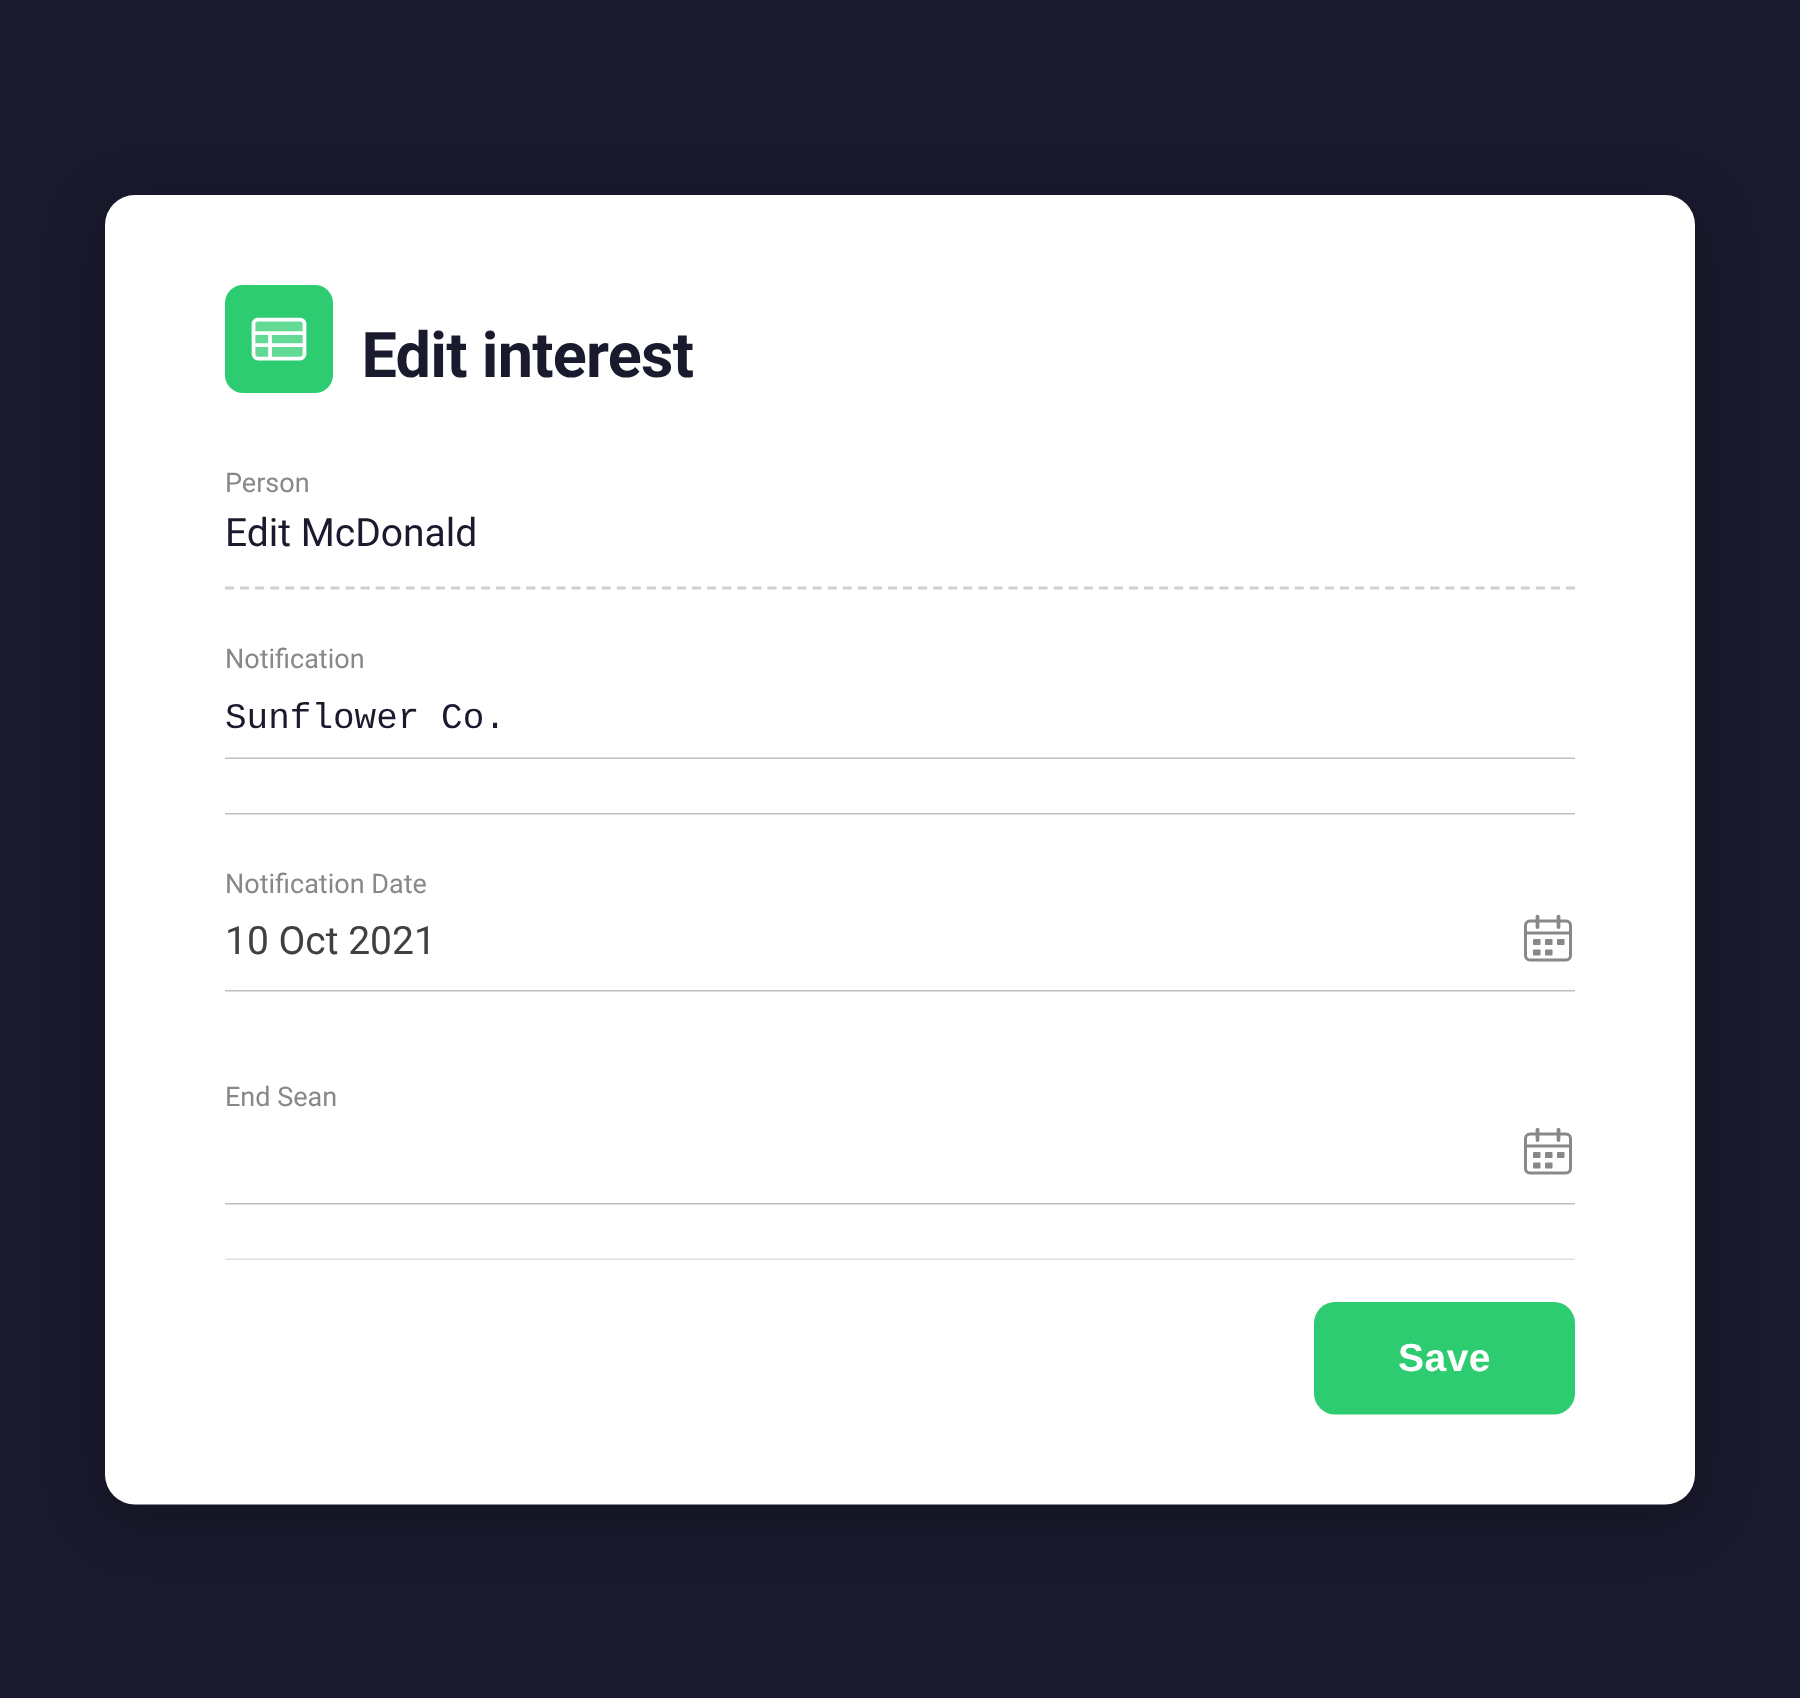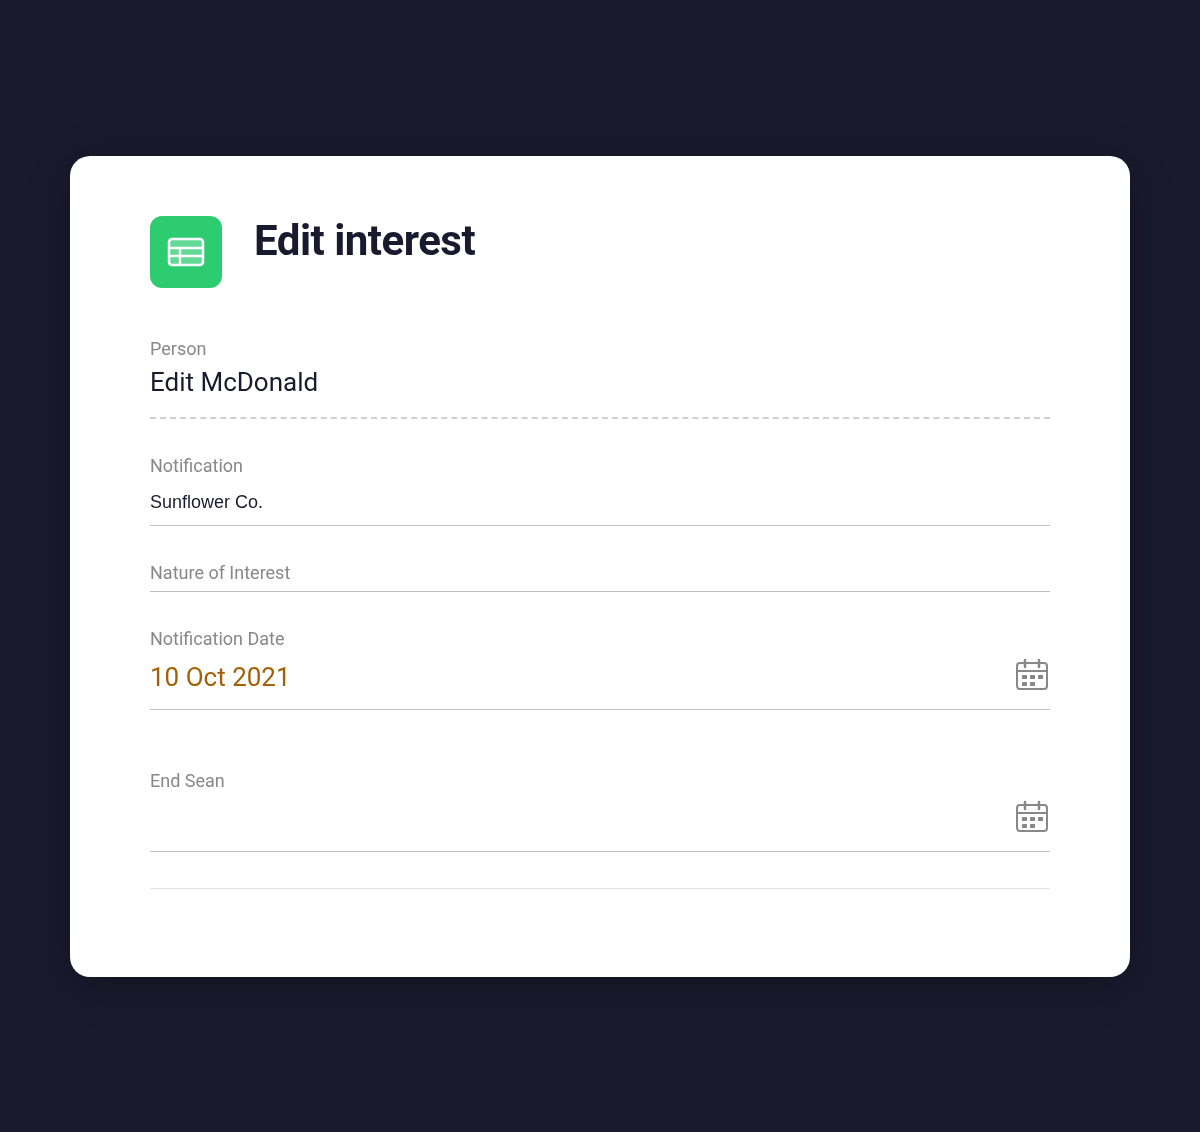--- a/index.html
+++ b/index.html
@@ -31,22 +31,22 @@
       background: #ffffff;
       border-radius: 20px;
       width: 100%;
       max-width: 1060px;
       padding: 60px 80px 60px 80px;
       box-shadow: 0 8px 40px rgba(0,0,0,0.3);
     }
 
     .modal-header {
       display: flex;
-      align-items: flex-start;
-      gap: 32px;
+      align-items: flex-end;
+      gap: 19px;
       margin-bottom: 50px;
     }
 
     .header-icon {
       width: 72px;
       height: 72px;
       background: #2ecc71;
       border-radius: 12px;
       display: flex;
       align-items: center;
@@ -90,28 +90,29 @@
       margin-top: 8px;
     }
 
     .solid-divider {
       border: none;
       border-top: 1.5px solid #c0c0c0;
       margin-top: 0;
     }
 
     .field-input {
-      font-size: 18px;
+      font-size: 24px;
       color: #1a1a2e;
       font-weight: 400;
       border: none;
       outline: none;
       width: 100%;
       padding: 8px 0 12px 0;
       background: transparent;
+      font-family: Liberation Mono, monospace;
     }
 
     .date-row {
       display: flex;
       gap: 60px;
       margin-bottom: 20px;
       flex-direction: column;
     }
 
     .date-field {
@@ -121,21 +122,21 @@
     .date-input-wrapper {
       display: flex;
       align-items: center;
       justify-content: space-between;
       padding-bottom: 12px;
       border-bottom: 1.5px solid #c0c0c0;
     }
 
     .date-value {
       font-size: 26px;
-      color: #a16207;
+      color: #404040;
       font-weight: 400;
     }
 
     .calendar-icon {
       color: #888;
       cursor: pointer;
     }
 
     .calendar-icon svg {
       width: 36px;
@@ -190,21 +191,20 @@
       <hr class="dashed-divider">
     </div>
 
     <div class="form-section">
       <div class="field-label">Notification</div>
       <input class="field-input" type="text" value="Sunflower Co." style="">
       <hr class="solid-divider">
     </div>
 
     <div class="form-section">
-      <div class="field-label">Nature of Interest</div>
       <hr class="solid-divider">
     </div>
 
     <div class="date-row">
 
       <div class="date-field">
         <div class="field-label">Notification Date</div>
         <div class="date-input-wrapper">
           <span class="date-value">10 Oct 2021</span>
           <span class="calendar-icon">
@@ -238,15 +238,18 @@
               <rect x="24" y="18" width="5" height="4" rx="0.5" fill="#888"></rect>
               <rect x="8" y="25" width="5" height="4" rx="0.5" fill="#888"></rect>
               <rect x="16" y="25" width="5" height="4" rx="0.5" fill="#888"></rect>
             </svg>
           </span>
         </div>
       </div>
     </div>
 
     <hr class="footer-divider">
+    <div class="footer">
+      <button class="save-button">Save</button>
+    </div>
 
   </div>
 </div>
 
 </body></html>

